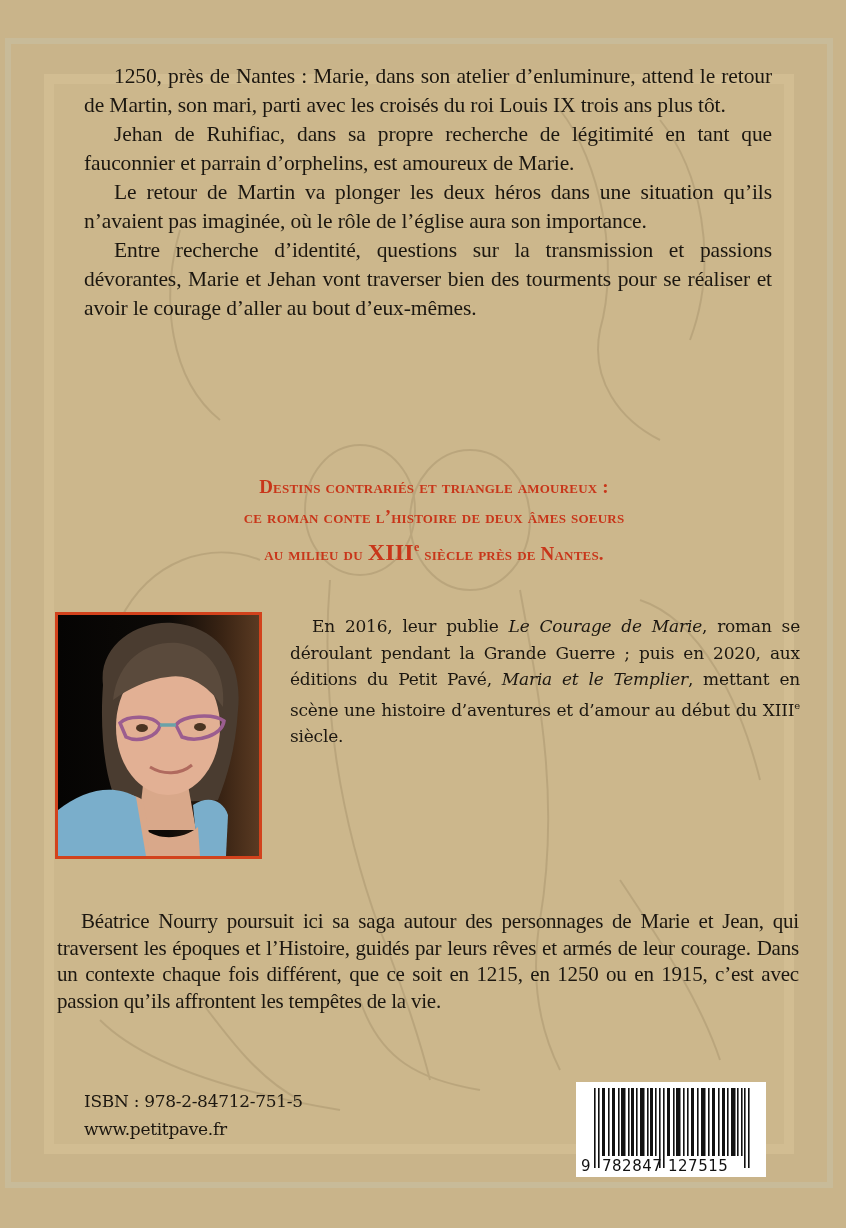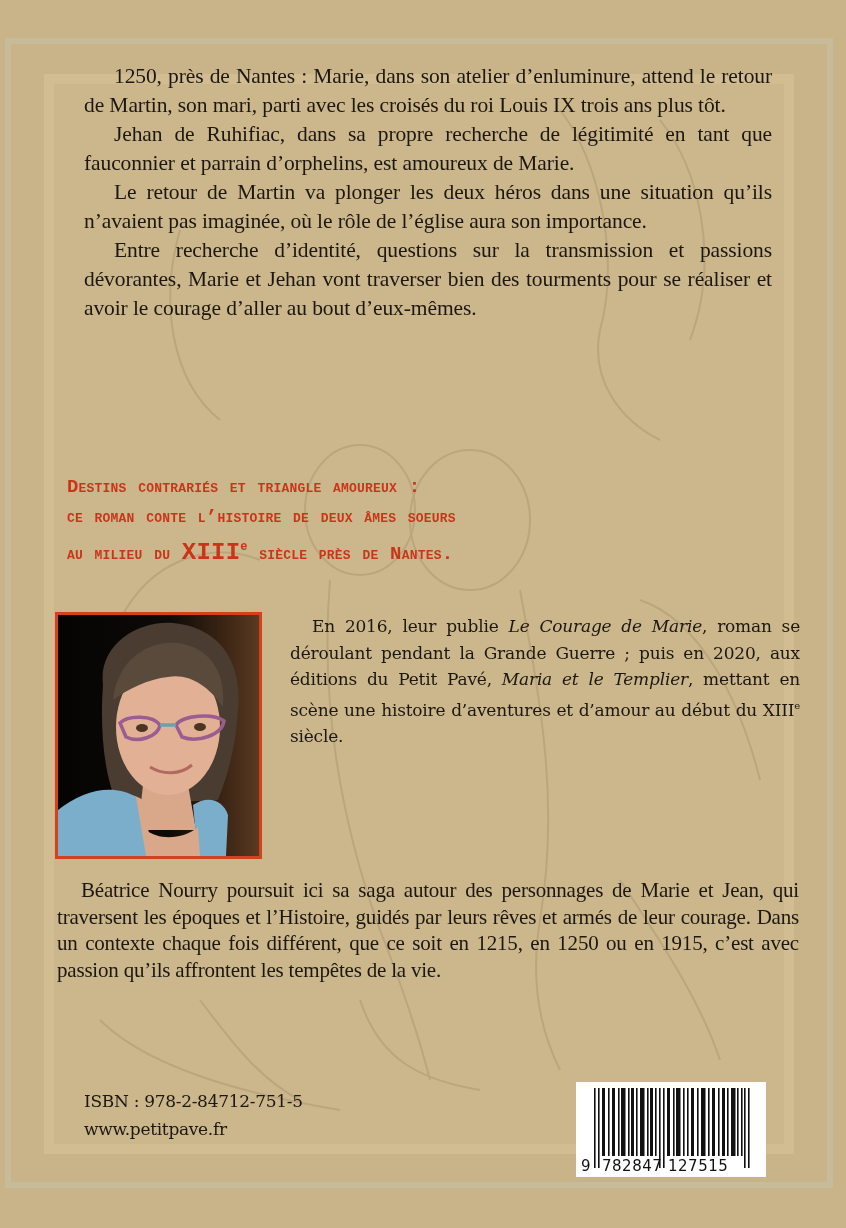--- a/index.html
+++ b/index.html
@@ -29,23 +29,23 @@
     position: absolute; left: 84px; top: 62px; width: 688px;
     font-family: "Liberation Serif", serif;
     font-size: 21.5px; line-height: 29px;
     transform-origin: left top;
     letter-spacing: -0.1px;
   }
   .intro p { margin: 0; text-indent: 30px; text-align: justify; text-align-last: left; }
   .intro .lead { font-weight: normal; }
 
   .tagline {
-    position: absolute; left: 67px; top: 472px; width: 686px;
-    text-align: left; color: #c8361a;
-    font-family: Liberation Mono, monospace;
+    position: absolute; left: 91px; top: 472px; width: 686px;
+    text-align: center; color: #c8361a;
+    font-family: Liberation Serif, serif;
     font-variant: small-caps; font-weight: bold;
     font-size: 19px; line-height: 30px; letter-spacing: 0.2px;
   }
   .tagline .line { display: block; white-space: nowrap; }
   .tagline .big { font-size: 24px; }
   .tagline sup { font-size: 12px; vertical-align: 9px; font-variant: normal; }
 
   .photo {
     position: absolute; left: 55px; top: 612px; width: 207px; height: 247px;
     border: 3px solid #d2421c; box-sizing: border-box; overflow: hidden;
@@ -57,21 +57,21 @@
     position: absolute; left: 290px; top: 613px; width: 510px;
     font-family: "DejaVu Serif", serif;
     font-size: 17px; line-height: 26.5px; letter-spacing: -0.2px;
   }
   .bio p { margin: 0; text-indent: 22px; text-align: justify; text-align-last: left; }
   .bio b { font-weight: bold; }
   .bio i { font-style: italic; }
   .bio sup { font-size: 10px; vertical-align: 7px; }
 
   .bio-cont {
-    position: absolute; left: 57px; top: 877px; width: 742px;
+    position: absolute; left: 57px; top: 908px; width: 742px;
     font-family: "Liberation Serif", serif;
     font-size: 21px; line-height: 26.5px; letter-spacing: -0.2px;
   }
   .bio-cont p { margin: 0; text-indent: 24px; text-align: justify; text-align-last: left; }
 
   .footer-info {
     position: absolute; left: 84px; top: 1087px;
     font-family: "DejaVu Serif", serif;
     font-size: 17px; line-height: 28px; letter-spacing: -0.3px;
   }

